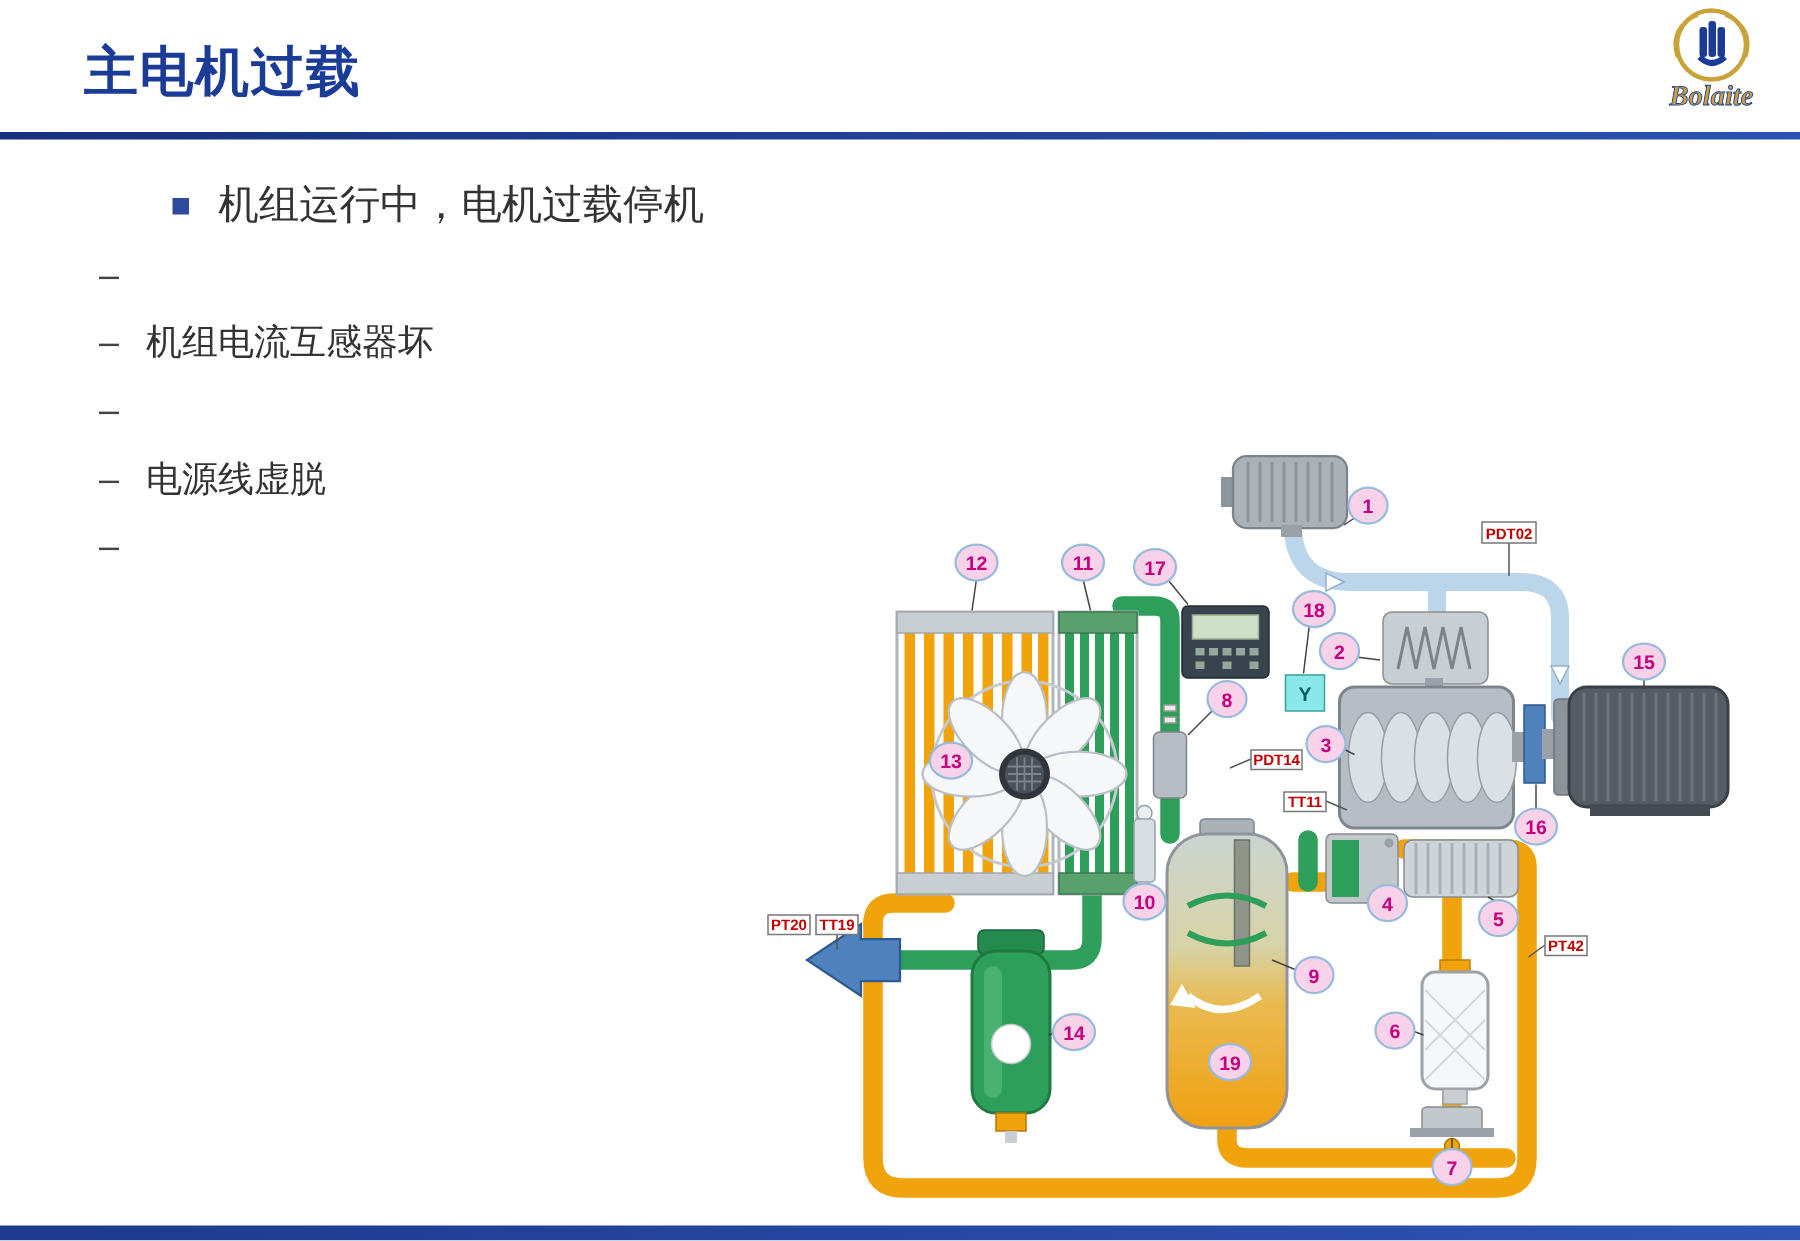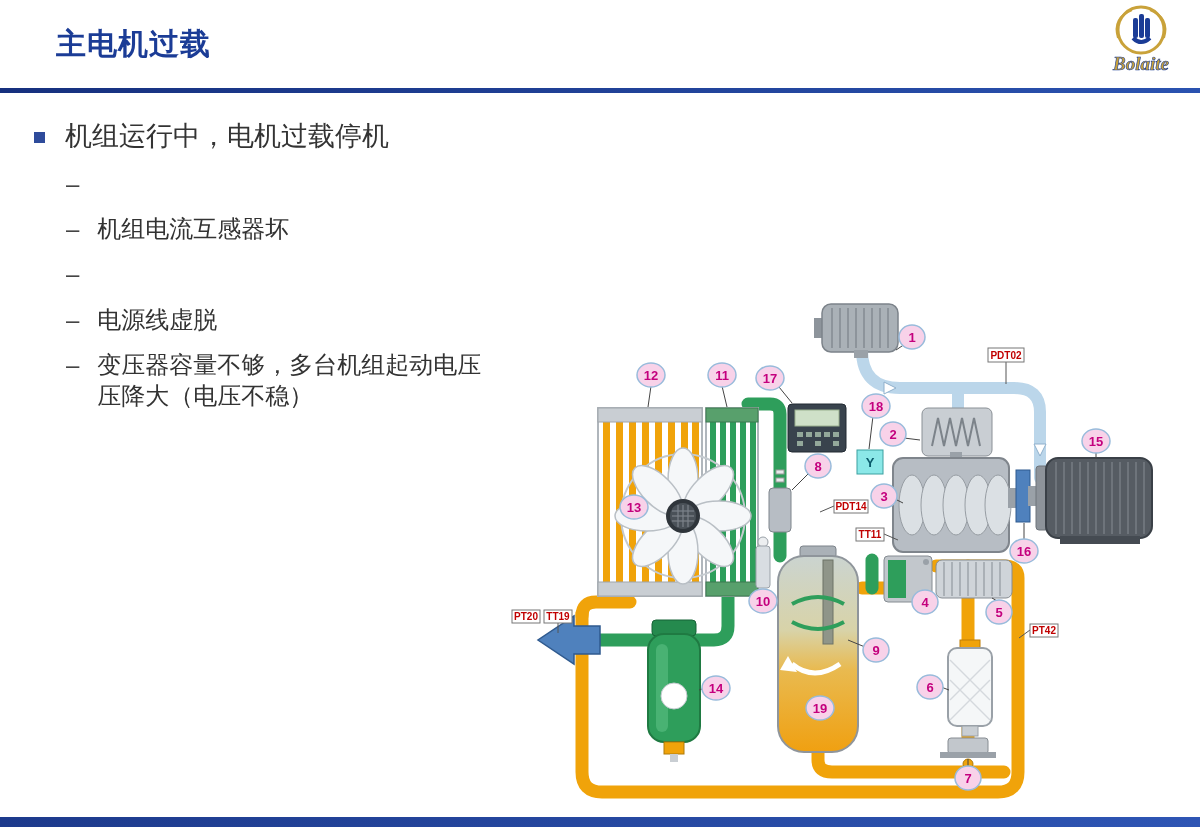--- a/index.html
+++ b/index.html
@@ -1,30 +1,30 @@
 <!DOCTYPE html>
 <html><head>
 <meta charset="utf-8">
 <style>
   html,body{margin:0;padding:0;}
   body{
     width:1200px;height:827px;position:relative;background:#ffffff;
     font-family:"Liberation Sans",sans-serif;overflow:hidden;
   }
   .title{
-    position:absolute;left:56px;top:24px;font-size:30px;font-weight:bold;
+    position:absolute;left:56px;top:24px;font-size:36px;font-weight:bold;
     color:#1b3c96;letter-spacing:1px;
   }
   .rule{
     position:absolute;left:0;top:88px;width:1200px;height:5px;
     background:linear-gradient(90deg,#16307e,#2a52b0);
   }
   .logo{position:absolute;left:1088px;top:0;width:106px;height:80px;}
   .content{position:absolute;left:30px;top:118px;width:520px;}
-  .main-bullet{display:flex;align-items:center;font-size:27px;color:#333;}
+  .main-bullet{display:flex;align-items:center;font-size:27px;color:#333;justify-content:center;}
   .sq{width:11px;height:11px;background:#2e4b9b;margin:2px 20px 0 4px;flex:0 0 auto;}
   .sub{display:flex;font-size:24px;color:#333;margin:14px 0 0 36px;line-height:1.3;}
   .sub .dash{margin-right:18px;flex:0 0 auto;color:#444;}
   .sub .txt{max-width:392px;}
   .footer{
     position:absolute;left:0;bottom:0;width:1200px;height:10px;
     background:linear-gradient(90deg,#1d3a8c,#2e55b4);
   }
   .diagram{position:absolute;left:505px;top:280px;width:690px;height:540px;}
   svg text.callout-num{font-size:13px;font-weight:bold;fill:#c4007e;font-family:"Liberation Sans",sans-serif;}
@@ -65,21 +65,20 @@
   </div>
   <div class="sub">
     <span class="dash">–</span>
   </div>
   <div class="sub">
     <span class="dash">–</span>
     <span class="txt">电源线虚脱</span>
   </div>
   <div class="sub">
     <span class="dash">–</span>
-    <span class="txt">变压器容量不够，多台机组起动电压压降大（电压不稳）</span>
   </div>
 </div>
 
 <div class="diagram">
 <svg width="690" height="540" viewBox="505 280 690 540">
   <defs>
     <linearGradient id="tankG" x1="0" y1="0" x2="0" y2="1">
       <stop offset="0" stop-color="#cbd4d0"></stop>
       <stop offset="0.38" stop-color="#d8d3a8"></stop>
       <stop offset="0.58" stop-color="#e9ba50"></stop>

